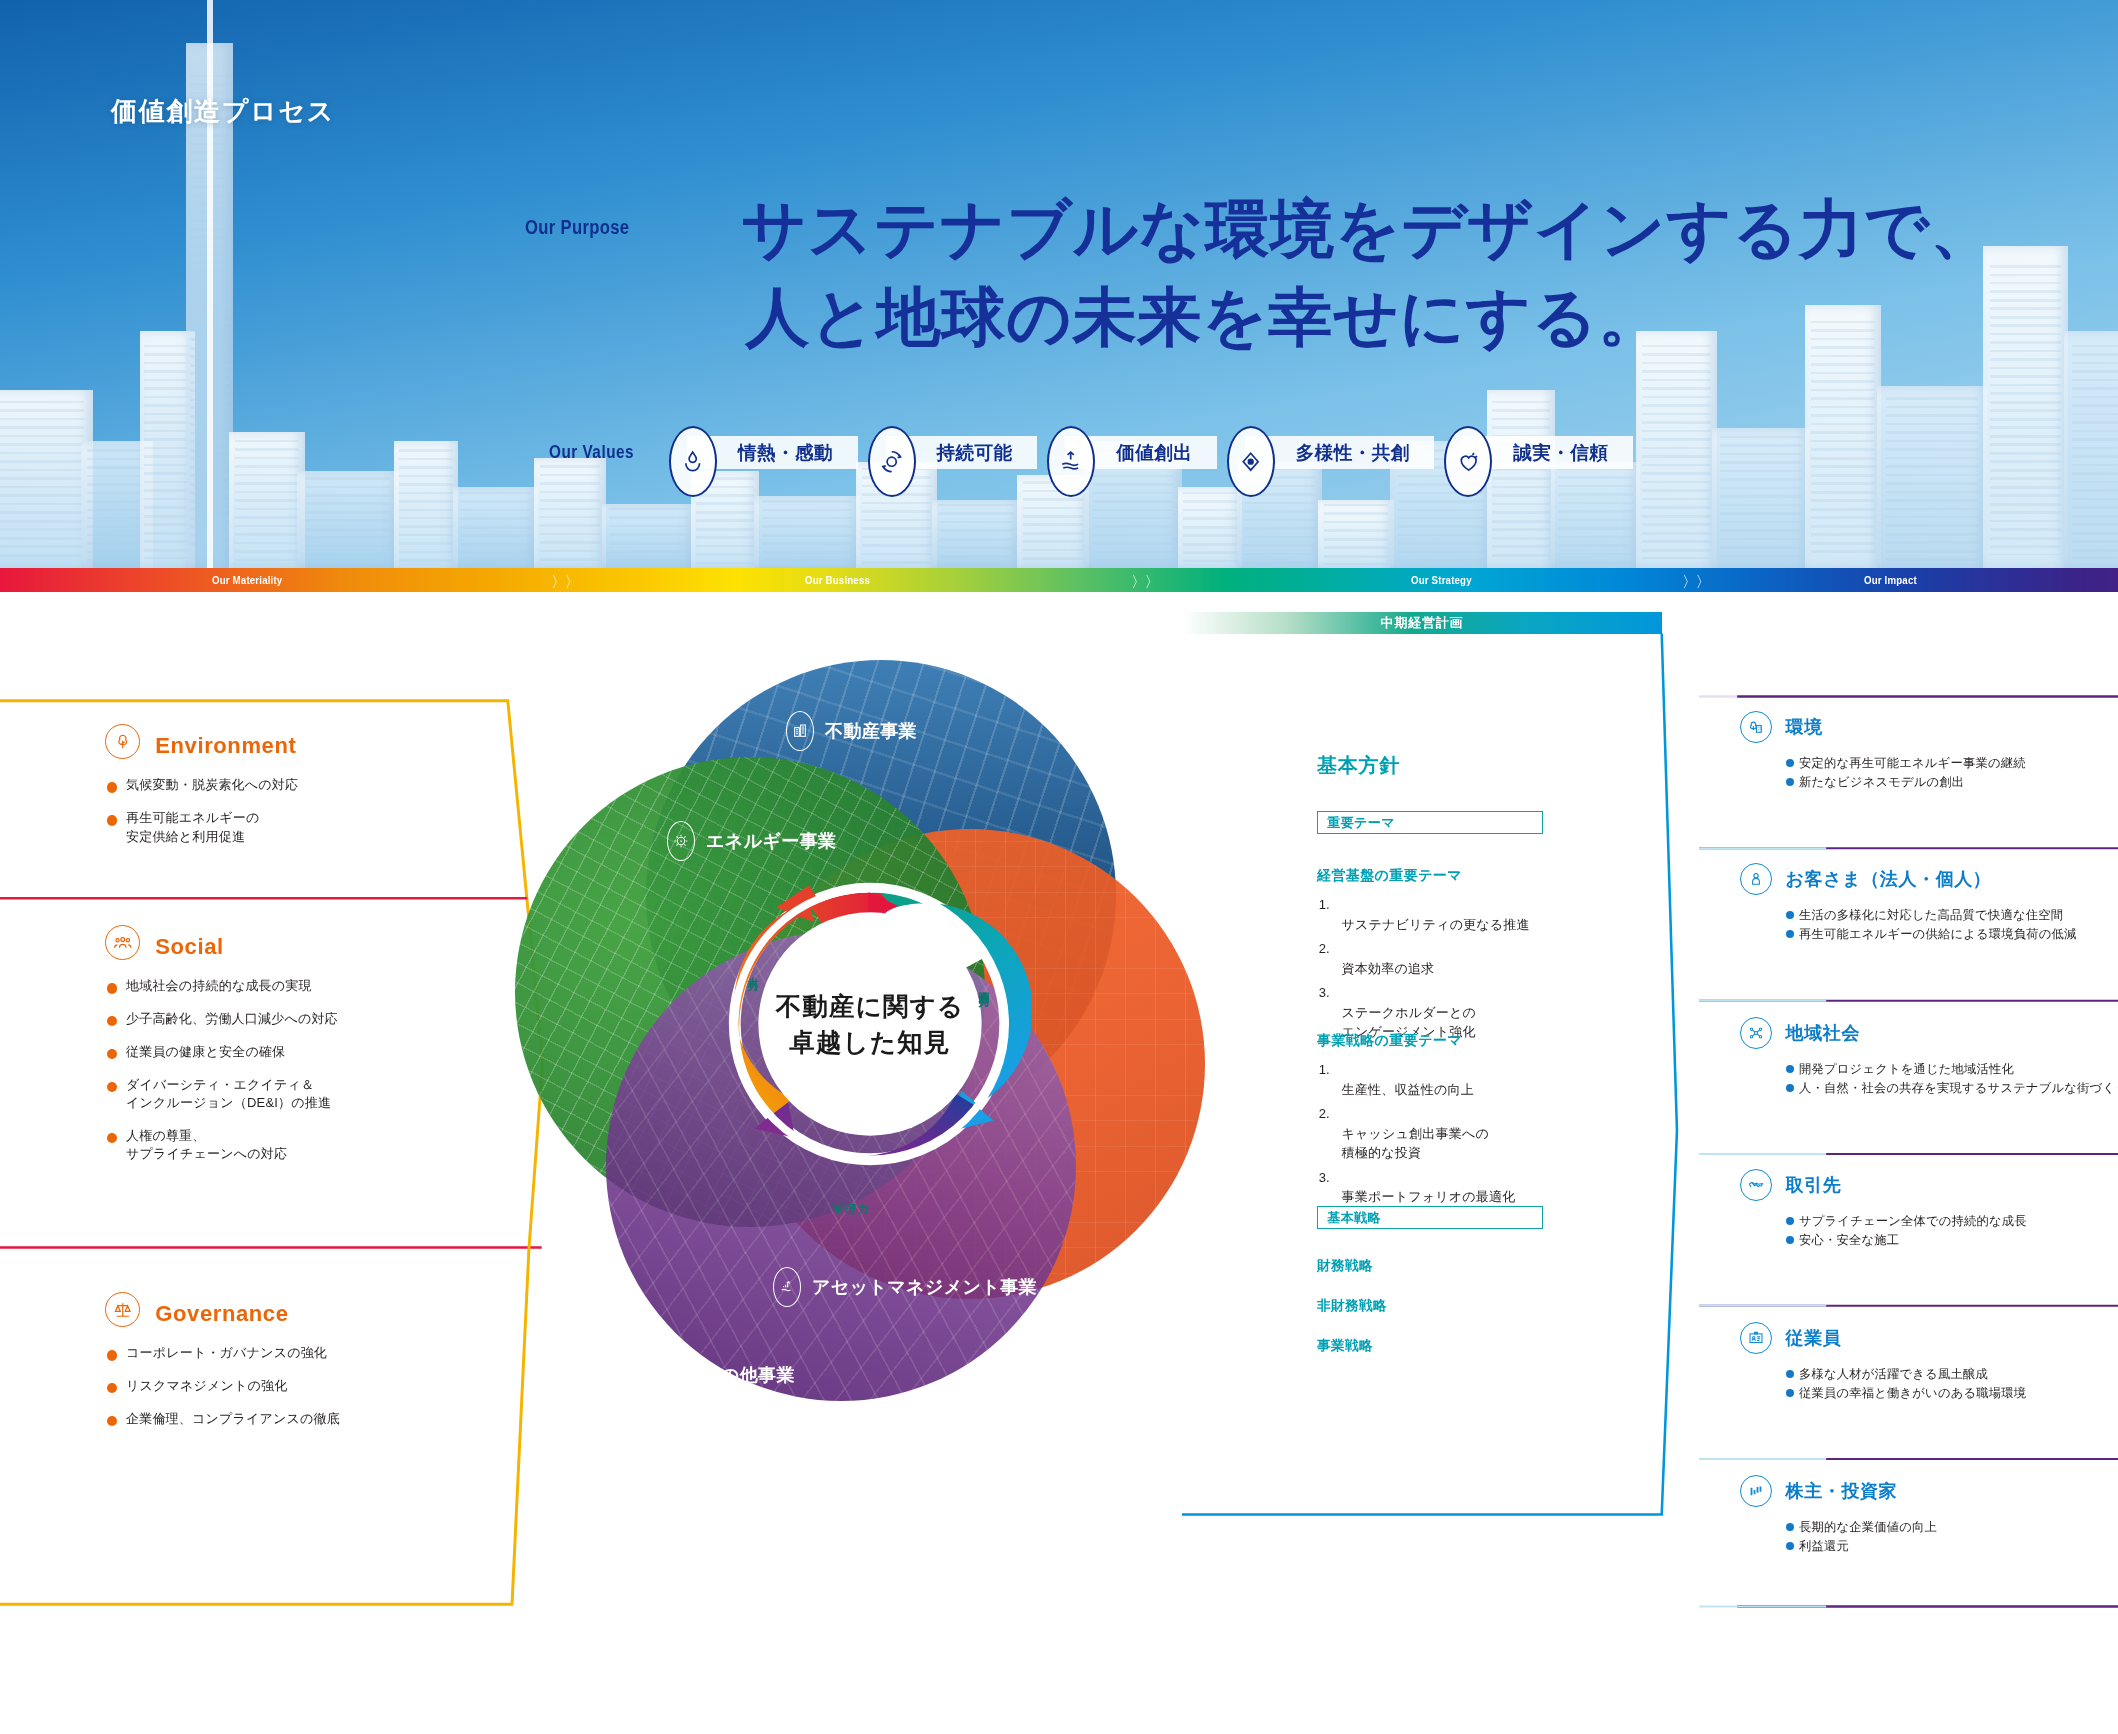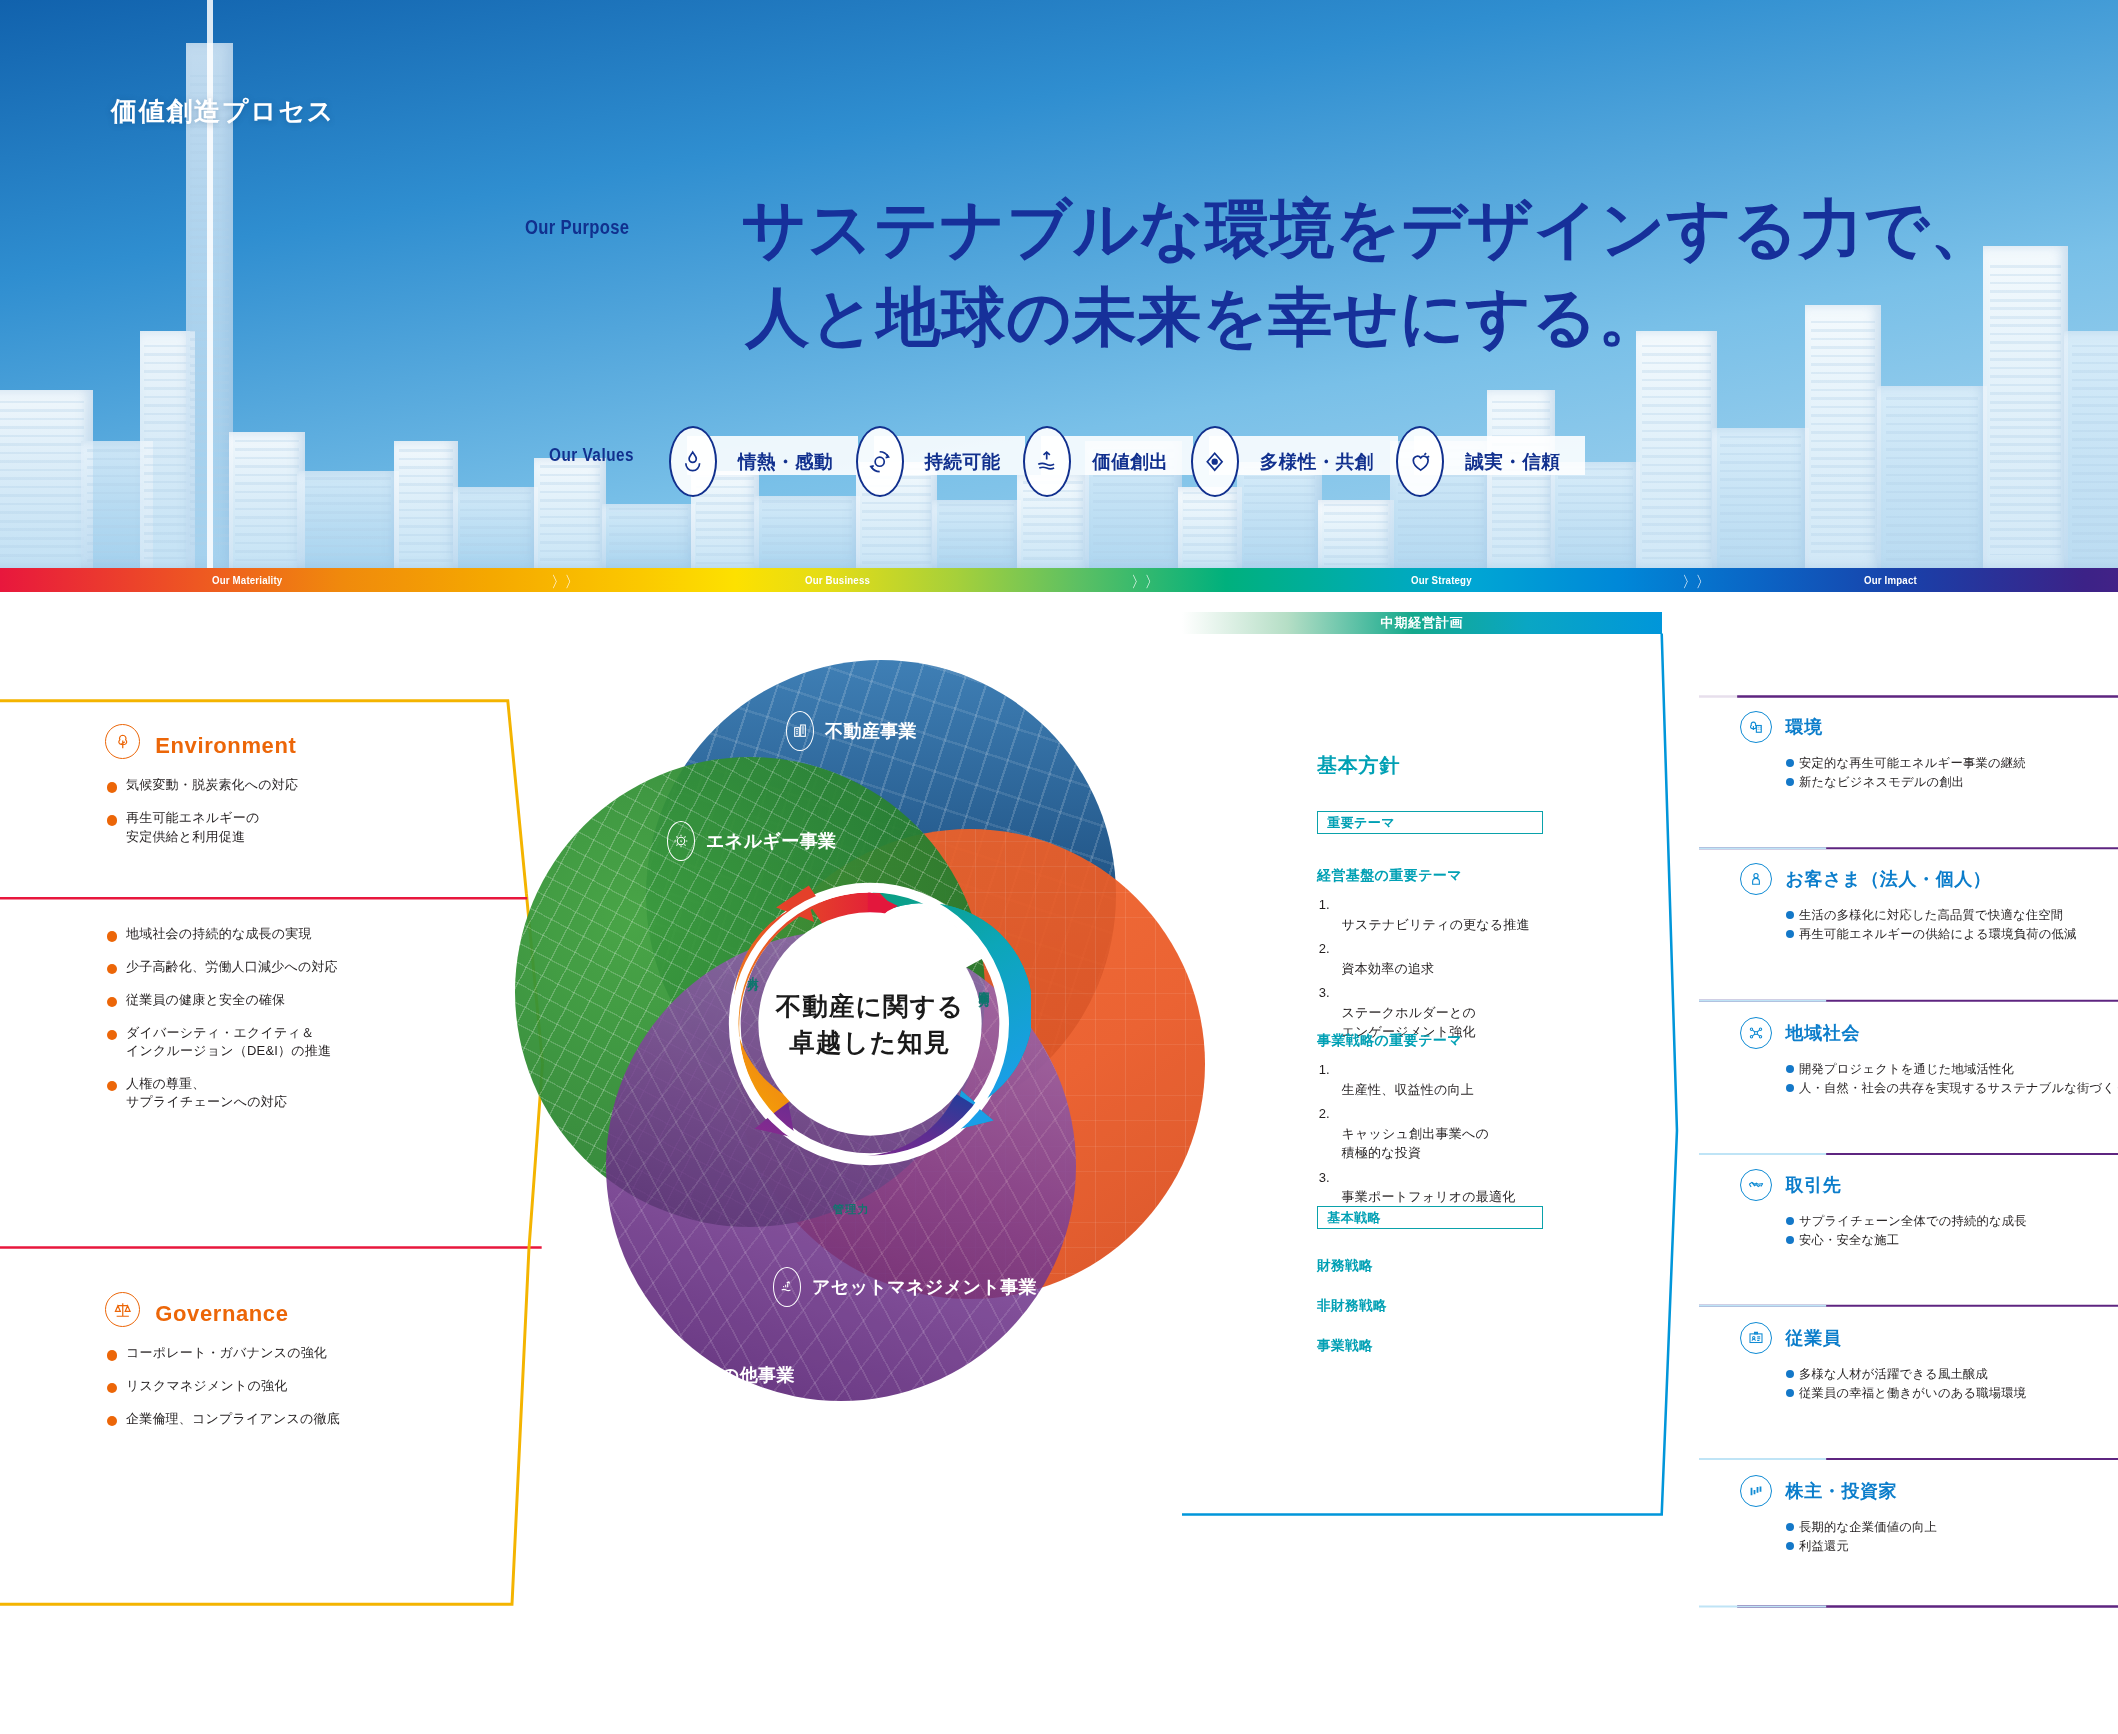--- a/index.html
+++ b/index.html
@@ -50,22 +50,22 @@
   .purpose-line.l2 { margin-left: 4.2px; }
 
   
   #values-row { position: absolute; left: 549px; top: 436px; display: flex; align-items: center; }
   #values-label {
     font-size: 18px; font-weight: 700; color: #11308e; letter-spacing: 0.6px;
     transform: scaleX(.85); transform-origin: left center; white-space: nowrap;
     margin-right: 38px;
   }
   .value-chip {
-    position: relative; display: flex; align-items: flex-end; height: 39px;
-    background: rgba(255,255,255,.88); padding: 0 24.6px 0 51px; margin-right: 16px;
+    position: relative; display: flex; align-items: center; height: 33px;
+    background: rgba(255,255,255,.88); padding: 0 24.6px 0 51px; margin-right: 28px;
   }
   .value-chip .vcircle {
     position: absolute; left: -18px; top: -10.2px; width: 48px; height: 71px;
     border: 2.1px solid #11308e; border-radius: 50%;
     background: rgba(255,255,255,.92);
     display: flex; align-items: center; justify-content: center;
   }
   .value-chip .vcircle svg { width: 25.4px; height: 25.4px; }
   .value-chip .vtext {
     font-size: 18.6px; font-weight: 700; color: #11308e; white-space: nowrap; letter-spacing: 0.4px;
@@ -347,20 +347,32 @@
           </svg>
         </div>
         <div class="esg-title">Environment</div>
       </div>
       <div class="esg-li" style="white-space:pre-line">気候変動・脱炭素化への対応</div>
       <div class="esg-li" style="white-space:pre-line">再生可能エネルギーの
 安定供給と利用促進</div>
     </div>
 
     <div class="esg-block" style="top:226px;">
+      <div class="esg-head">
+        <div class="esg-ico">
+          <svg viewBox="0 0 24 24" fill="none" stroke="#ec6608" stroke-width="1.5">
+            <circle cx="12" cy="8" r="2.4"></circle>
+              <circle cx="5.6" cy="9" r="2"></circle>
+              <circle cx="18.4" cy="9" r="2"></circle>
+            <path d="M8 18c0-2.4 1.8-4 4-4s4 1.6 4 4"></path>
+            <path d="M2 18c0-2 1.4-3.3 3.2-3.5M22 18c0-2-1.4-3.3-3.2-3.5"></path>
+          </svg>
+        </div>
+        <div class="esg-title">Social</div>
+      </div>
       <div class="esg-li" style="white-space:pre-line">地域社会の持続的な成長の実現</div>
       <div class="esg-li" style="white-space:pre-line">少子高齢化、労働人口減少への対応</div>
       <div class="esg-li" style="white-space:pre-line">従業員の健康と安全の確保</div>
       <div class="esg-li" style="white-space:pre-line">ダイバーシティ・エクイティ＆
 インクルージョン（DE&amp;I）の推進</div>
       <div class="esg-li" style="white-space:pre-line">人権の尊重、
 サプライチェーンへの対応</div>
     </div>
 
     <div class="esg-block" style="top:593px;">

